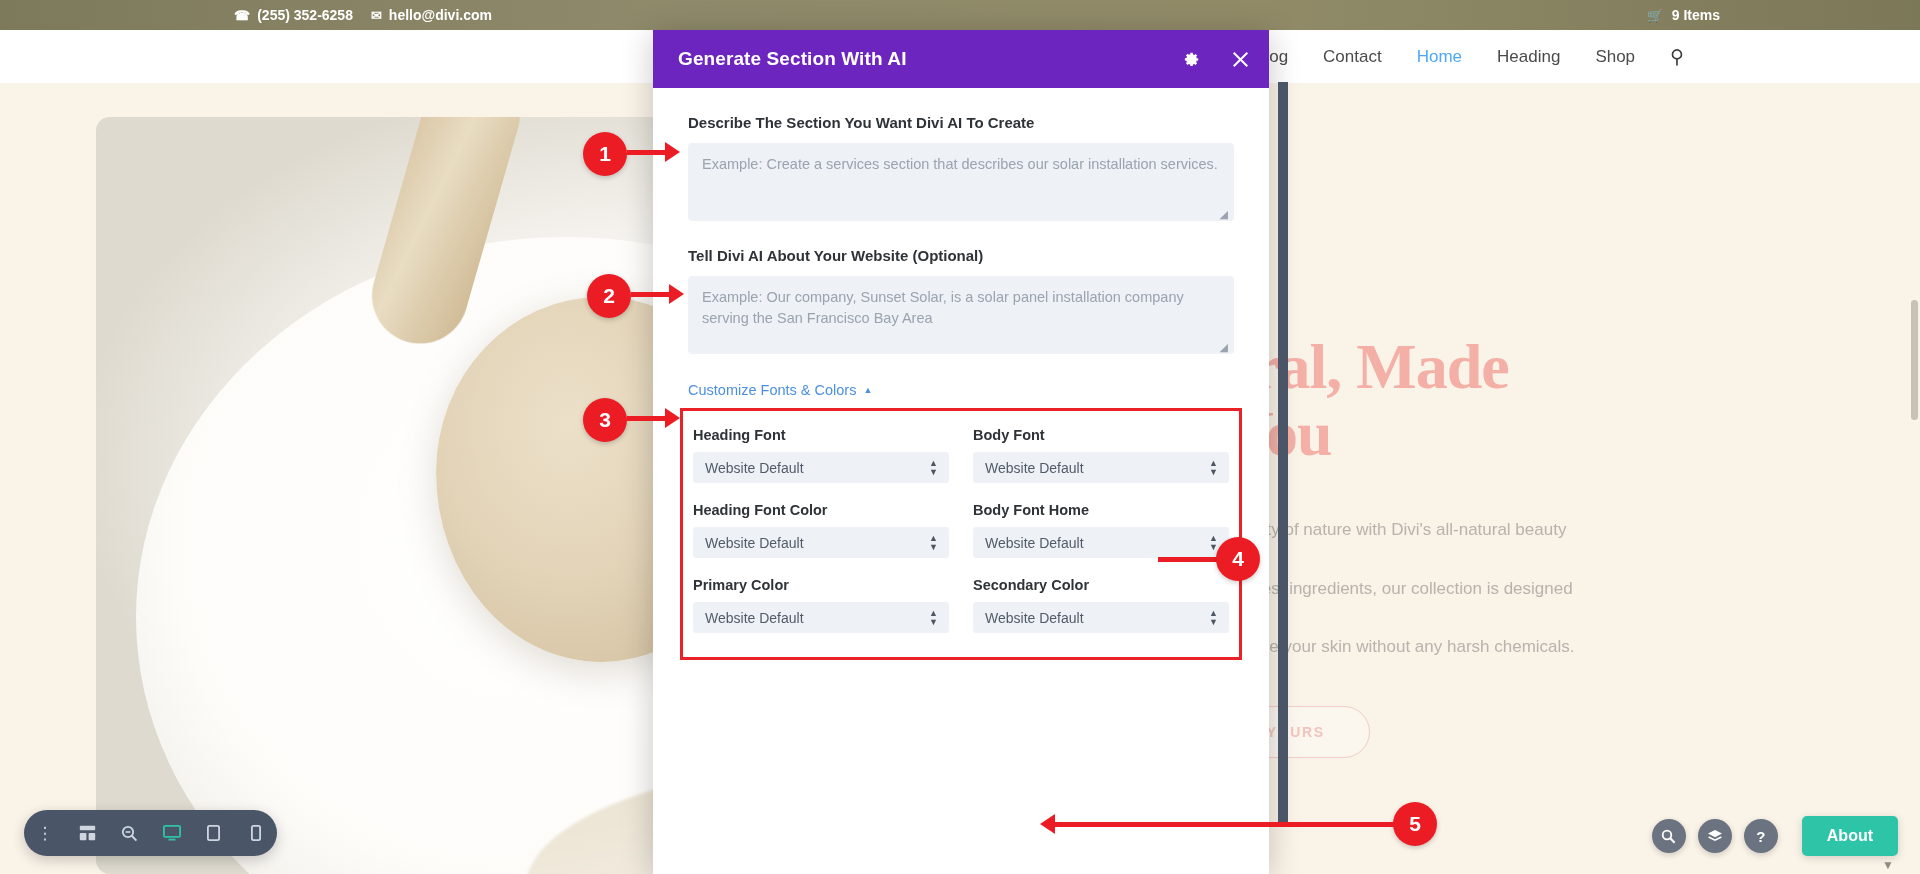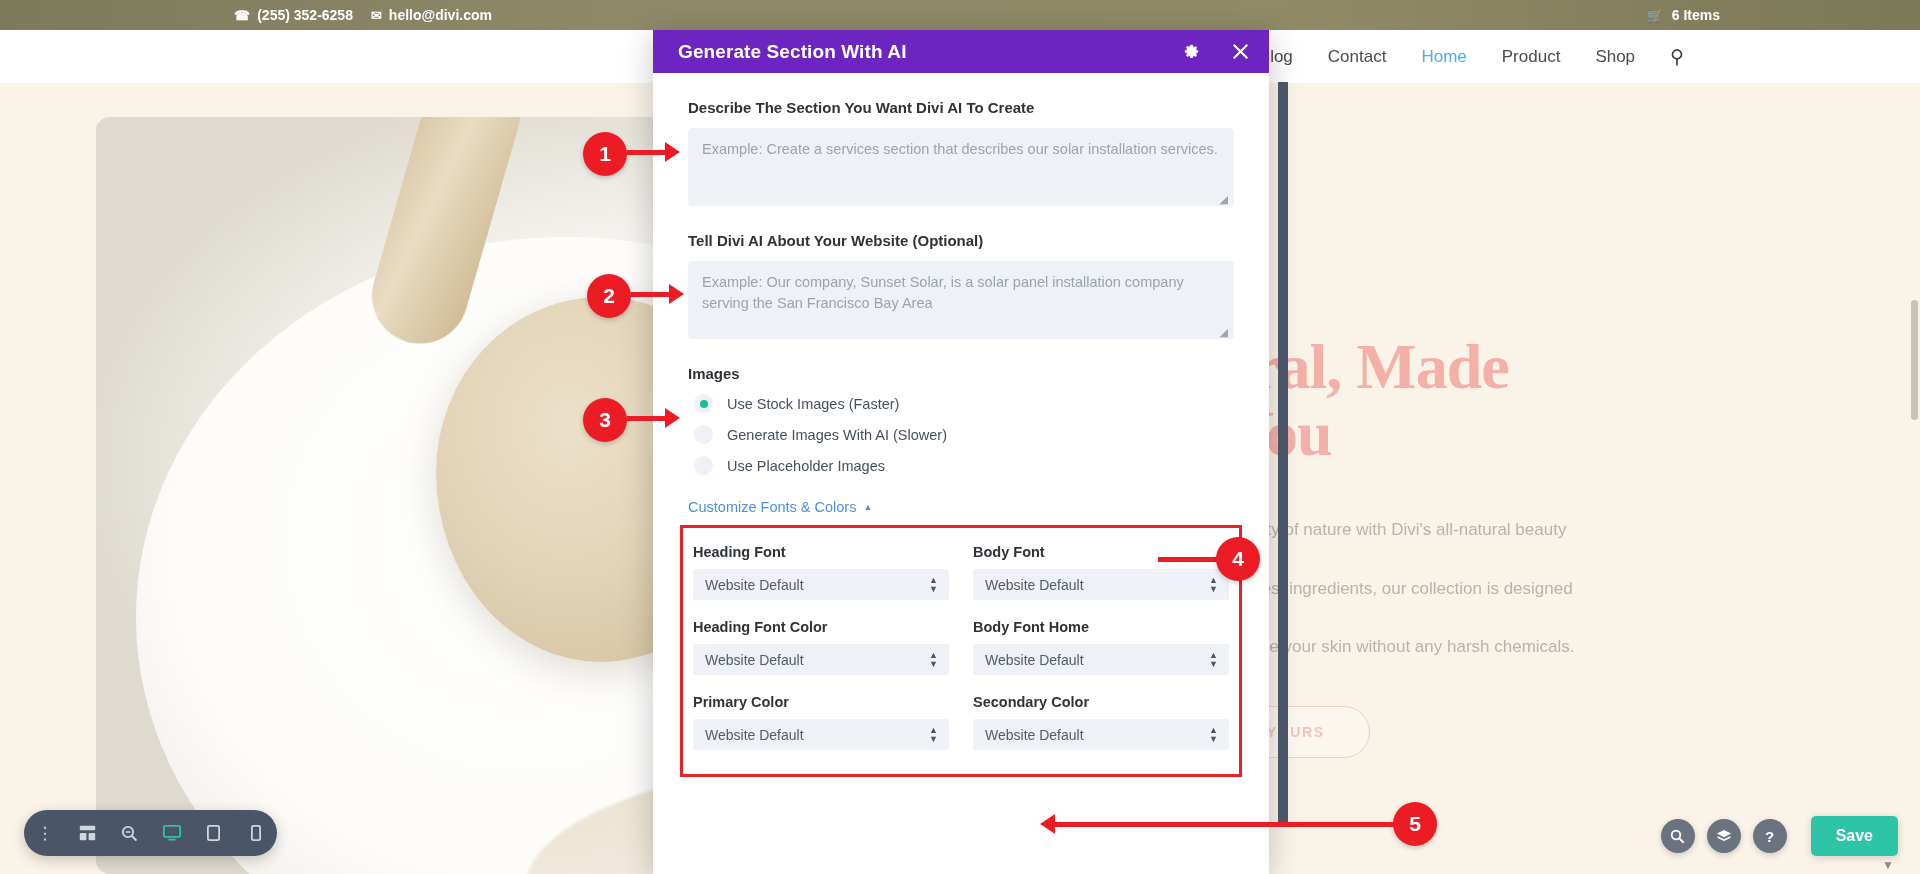--- a/index.html
+++ b/index.html
@@ -155,21 +155,21 @@
   }
 
   
   #modal {
     position:absolute; left:653px; top:30px; width:616px; height:844px;
     display:flex; flex-direction:column;
     box-shadow:0 4px 30px rgba(0,0,0,0.22);
     z-index:30;
   }
   #modal-header {
-    height:43px; background:#6c25be;
+    height:58px; background:#6c25be;
     display:flex; align-items:center;
     padding:0 18px 0 25px;
     flex:0 0 auto;
   }
   #modal-title { color:#ffffff; font-size:19px; font-weight:bold; letter-spacing:.1px; }
   #modal-actions { margin-left:auto; display:flex; align-items:center; gap:27px; }
   .m-icon { color:#ffffff; font-size:18px; line-height:1; display:flex; align-items:center; justify-content:center; width:22px;height:22px; }
 
   #modal-body {
     flex:1 1 auto; background:#ffffff; position:relative;
@@ -279,30 +279,30 @@
         <span class="tb-icon">☎</span>
         <span>(255) 352-6258</span>
       </span>
       <span class="tb-item">
         <span class="tb-icon">✉</span>
         <span>hello@divi.com</span>
       </span>
     </div>
     <div class="tb-right">
       <span class="tb-icon">🛒</span>
-      <span>6 Items</span>
+      <span>9 Items</span>
     </div>
   </div>
 
   <div id="nav">
     <div id="nav-links">
       <span class="nav-link">Blog</span>
       <span class="nav-link">Contact</span>
       <span class="nav-link active">Home</span>
-      <span class="nav-link">Product</span>
+      <span class="nav-link">Heading</span>
       <span class="nav-link">Shop</span>
       <span class="nav-search">⚲</span>
     </div>
   </div>
 
   <div id="hero">
     <div id="hero-photo">
       <div id="bowl-rim"></div>
       <div id="spoon-handle"></div>
       <div id="spoon-bowl"></div>
@@ -363,21 +363,21 @@
         <line x1="9.3" y1="9.3" x2="13.6" y2="13.8" stroke="currentColor" stroke-width="2"></line>
       </svg>
     </span>
     <span class="circ-btn">
       <svg width="16" height="14" viewBox="0 0 16 14" fill="none" aria-hidden="true">
         <path d="M8 1 L15 4.6 L8 8.2 L1 4.6 Z" fill="currentColor"></path>
         <path d="M1.6 8 L8 11.2 L14.4 8" stroke="currentColor" stroke-width="1.6" fill="none"></path>
       </svg>
     </span>
     <span class="circ-btn">?</span>
-    <span id="save-btn">Save</span>
+    <span id="save-btn">About</span>
   </div>
   <div id="page-caret">▼</div>
 </div>
 
 <div id="modal">
 
   <div id="modal-header">
     <div id="modal-title">Generate Section With AI</div>
     <div id="modal-actions">
       <span class="m-icon">
@@ -402,38 +402,20 @@
       <textarea class="ta" placeholder="Example: Create a services section that describes our solar installation services." style=""></textarea>
       <span class="grip">◢</span>
     </div>
 
     <div class="field-block">
       <div class="field-label">Tell Divi AI About Your Website (Optional)</div>
       <textarea class="ta" placeholder="Example: Our company, Sunset Solar, is a solar panel installation company serving the San Francisco Bay Area" style=""></textarea>
       <span class="grip">◢</span>
     </div>
 
-    <div id="images-block">
-      <div class="field-label">Images</div>
-
-      <div class="radio-row">
-        <span class="radio">
-            <span class="dot"></span>
-          </span>
-        <span class="radio-label">Use Stock Images (Faster)</span>
-      </div>
-      <div class="radio-row">
-        <span class="radio"></span>
-        <span class="radio-label">Generate Images With AI (Slower)</span>
-      </div>
-      <div class="radio-row">
-        <span class="radio"></span>
-        <span class="radio-label">Use Placeholder Images</span>
-      </div>
-    </div>
 
     <div id="customize-toggle">
       <span>Customize Fonts &amp; Colors</span>
       <span class="caret">▲</span>
     </div>
 
     <div id="fc-grid">
       <div class="fc-cell">
         <div class="fc-label">Heading Font</div>
         <div class="sel">

